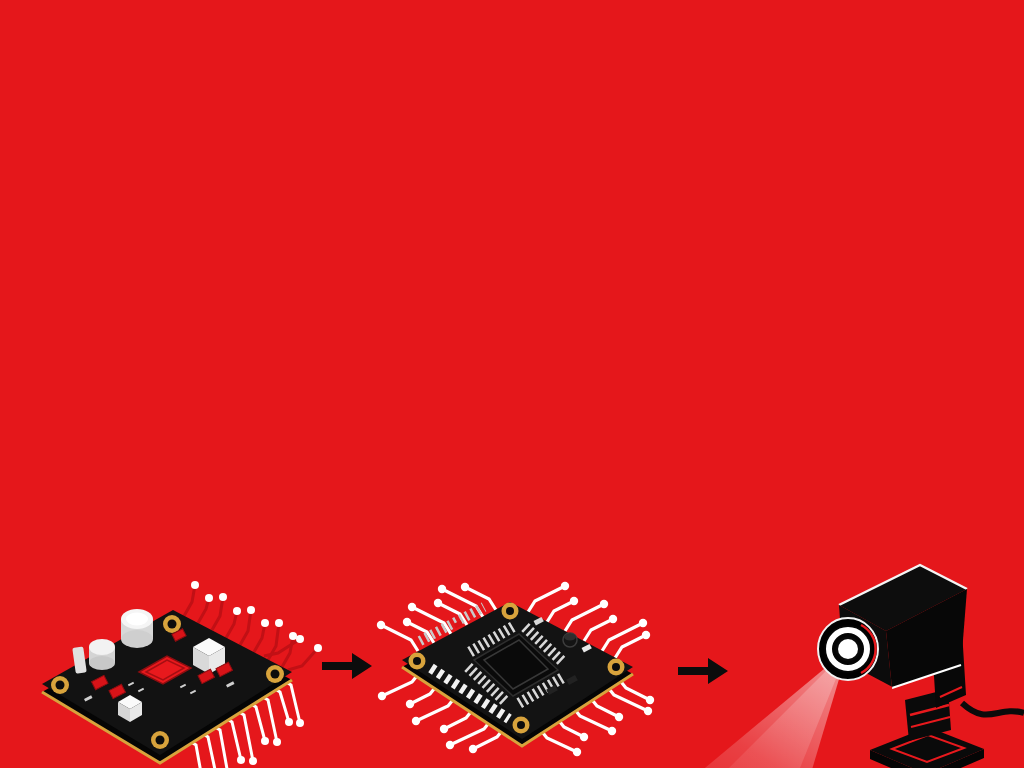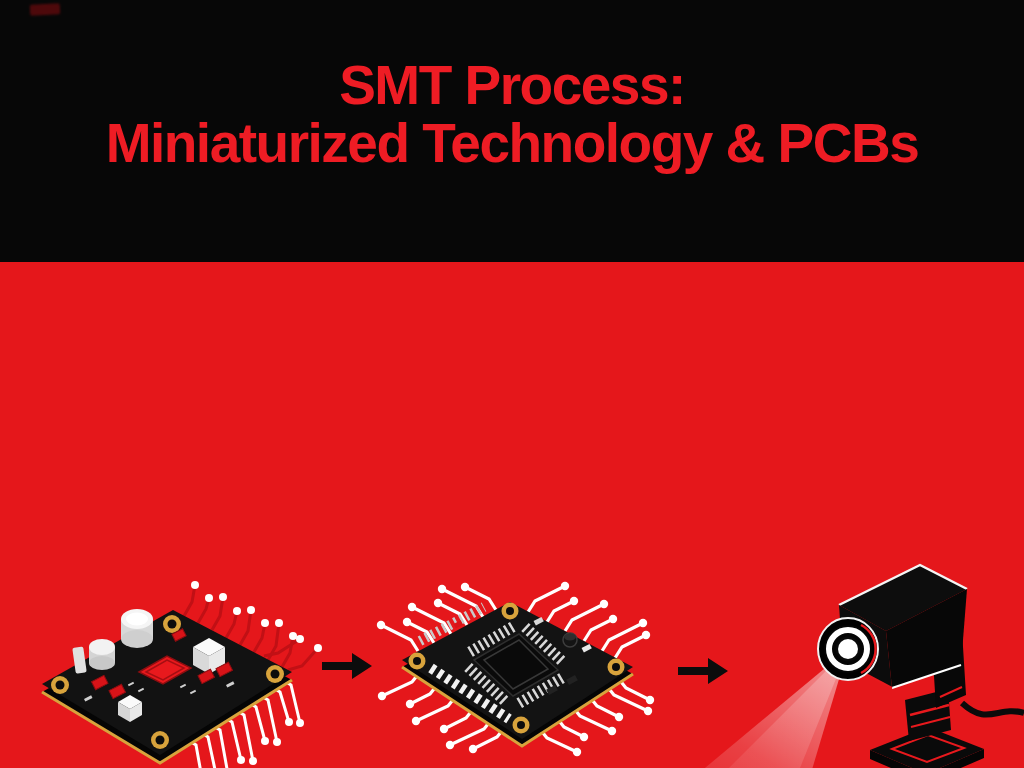--- a/index.html
+++ b/index.html
@@ -20,27 +20,20 @@
   .beam-svg{position:absolute;left:600px;top:355px;z-index:1;}
   .arrow{position:absolute;z-index:3;}
   .arrow1{left:322px;top:387px;}
   .arrow2{left:678px;top:392px;}
 </style>
 </head>
 <body>
 
 <div class="stage">
 
-  <div class="header">
-    <div class="corner-smudge"></div>
-    <div class="title">
-      <div class="line">SMT Process:</div>
-      <div class="line">Miniaturized Technology &amp; PCBs</div>
-    </div>
-  </div>
 
   <div class="main">
 
     <svg class="beam-svg" width="270" height="330" viewBox="0 0 270 330">
       <defs>
         <linearGradient id="beamGrad" x1="248" y1="32" x2="100" y2="265" gradientUnits="userSpaceOnUse">
           <stop offset="0" stop-color="#ffffff" stop-opacity="0.55"></stop>
           <stop offset="0.5" stop-color="#ffffff" stop-opacity="0.18"></stop>
           <stop offset="1" stop-color="#ffffff" stop-opacity="0"></stop>
         </linearGradient>

